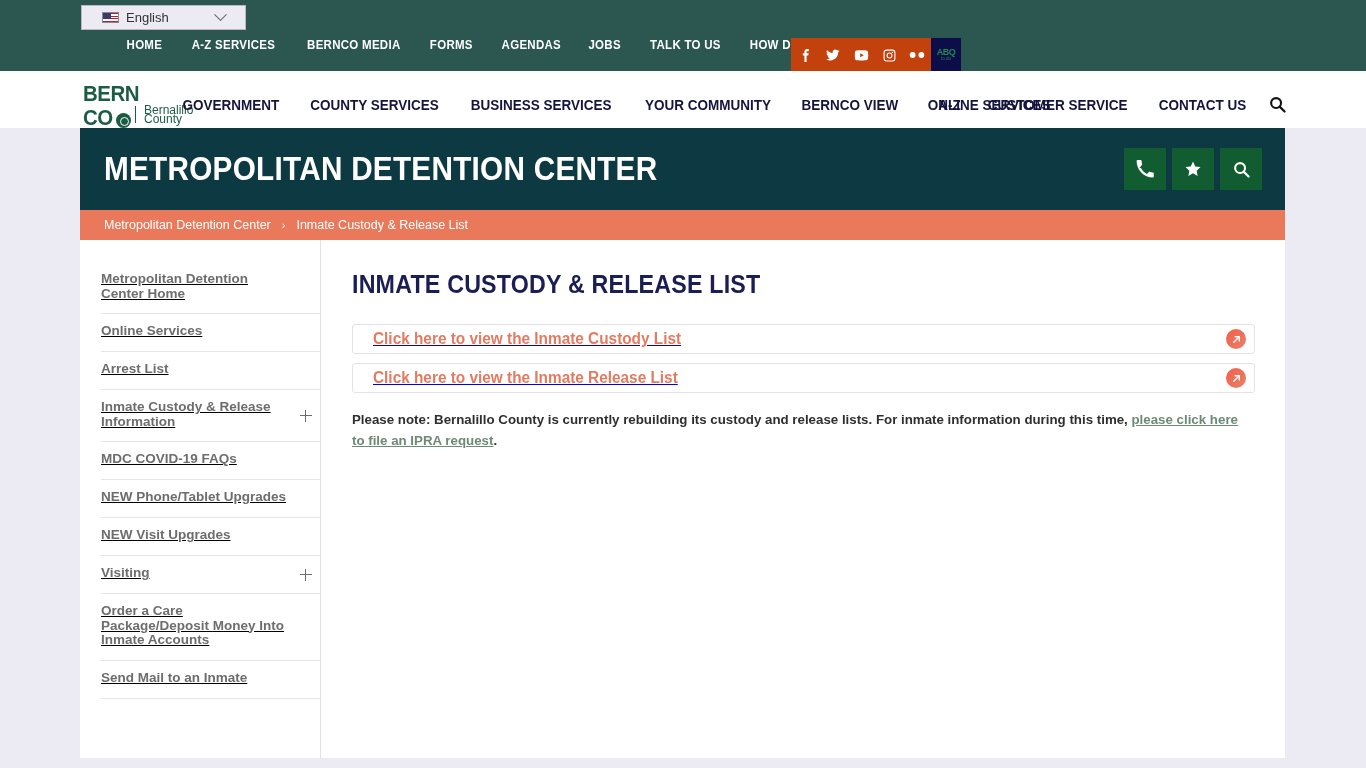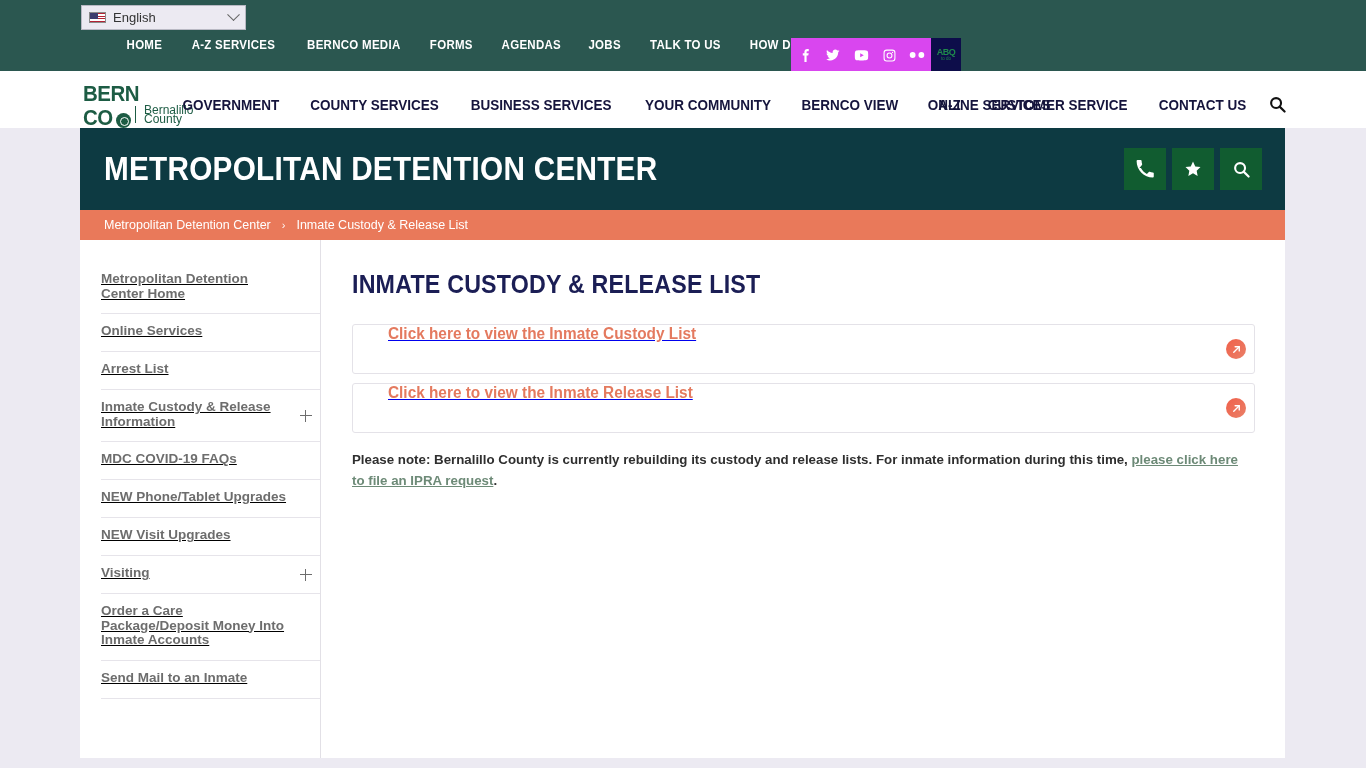--- a/index.html
+++ b/index.html
@@ -16,21 +16,21 @@
     height: 71px;
     background: #2b5750;
   }
   .lang-select {
     position: absolute;
     left: 81px; top: 5px;
     width: 165px; height: 25px;
     background: #eceaf2;
     border: 1px solid #b9b9c4;
     display: flex; align-items: center;
-    padding: 0 7px;
+    padding: 0 20px;
     font-size: 13px;
     color: #333;
     cursor: pointer;
   }
   .flag {
     width: 17px; height: 11px;
     margin-right: 7px;
     position: relative;
     background: linear-gradient(
       to bottom,
@@ -74,21 +74,21 @@
     font-stretch: condensed;
     transform: scaleX(0.92);
     transform-origin: center;
     white-space: nowrap;
   }
 
   .social {
     position: absolute;
     left: 791px; top: 0;
     height: 34px;
-    background: #d946ef;
+    background: #c2410c;
     display: flex; align-items: center;
   }
   .social a {
     width: 28px; height: 34px;
     display: flex; align-items: center; justify-content: center;
     color: #fff;
     text-decoration: none;
   }
   .social a svg { display: block; }
   .social .abq {
@@ -297,23 +297,23 @@
     letter-spacing: .2px;
     transform: scaleX(.93);
     transform-origin: left;
     margin-bottom: 25px;
     white-space: nowrap;
   }
   .linkbox {
     position: relative;
     border: 1px solid #e4e2e8;
     border-radius: 3px;
-    height: 50px;
-    display: flex; align-items: flex-start;
-    padding-left: 35px;
+    height: 30px;
+    display: flex; align-items: center;
+    padding-left: 20px;
     margin-bottom: 9px;
     background: #fff;
     cursor: pointer;
   }
   .linkbox .lb-text {
     color: #e47a5f;
     font-size: 16px;
     font-weight: bold;
     transform: scaleX(.96);
     transform-origin: left;

